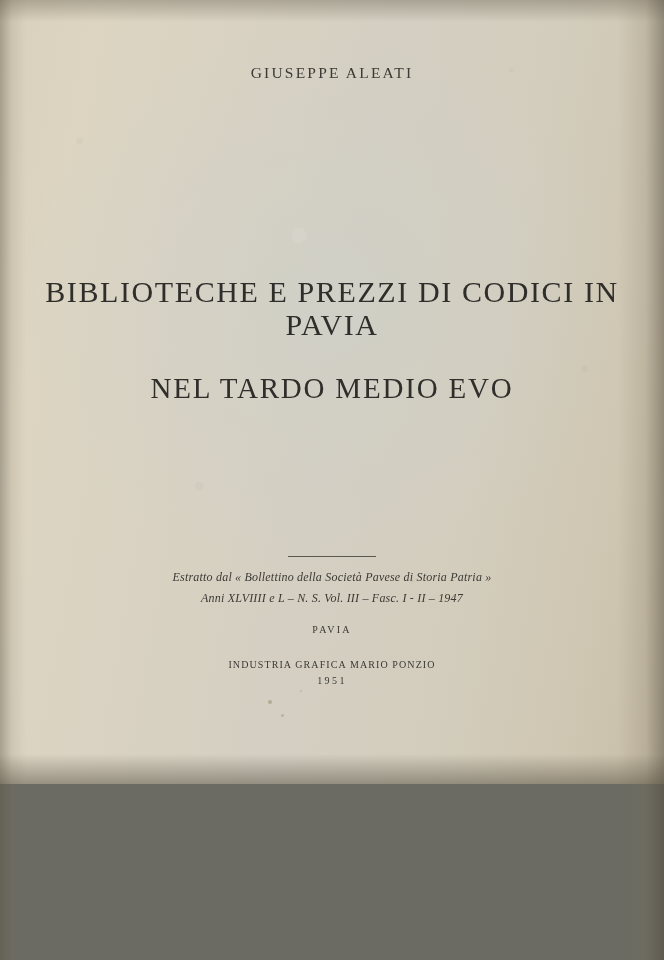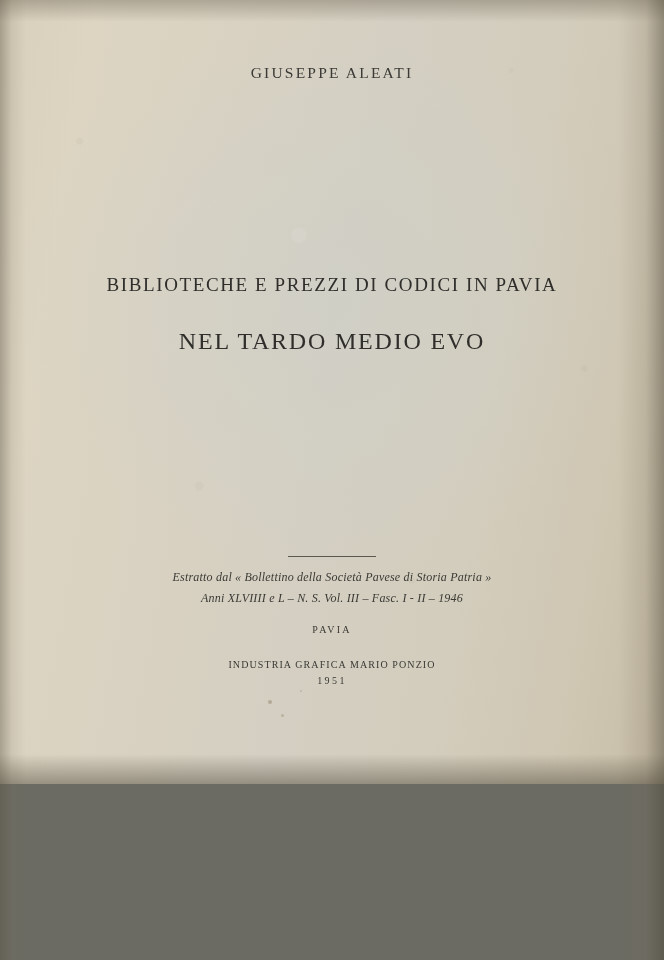--- a/index.html
+++ b/index.html
@@ -75,26 +75,26 @@
   }
 
   .title-block {
     position: absolute;
     left: 0; right: 0;
     top: 275px;
     text-align: center;
     color: #2f2e2b;
   }
   .title-line1 {
-    font-size: 19px;
+    font-size: 30px;
     letter-spacing: 1.6px;
     line-height: 1.1;
   }
   .title-line2 {
-    font-size: 24px;
+    font-size: 29px;
     letter-spacing: 1.8px;
     margin-top: 32px;
     line-height: 1.1;
     text-align: center;
   }
 
   .rule {
     position: absolute;
     left: 50%;
     top: 556px;
@@ -152,21 +152,21 @@
 
   <div class="title-block">
     <div class="title-line1">BIBLIOTECHE E PREZZI DI CODICI IN PAVIA</div>
     <div class="title-line2">NEL TARDO MEDIO EVO</div>
   </div>
 
   <div class="rule"></div>
 
   <div class="source-block">
     <div>Estratto dal « Bollettino della Società Pavese di Storia Patria »</div>
-    <div>Anni XLVIIII e L – N. S. Vol. III – Fasc. I - II – 1946</div>
+    <div>Anni XLVIIII e L – N. S. Vol. III – Fasc. I - II – 1947</div>
   </div>
 
   <div class="spot spot-a"></div>
   <div class="spot spot-b"></div>
   <div class="spot spot-c"></div>
 
   <div class="imprint">
     <div class="city">PAVIA</div>
     <div class="printer">INDUSTRIA GRAFICA MARIO PONZIO</div>
     <div class="year">1951</div>

